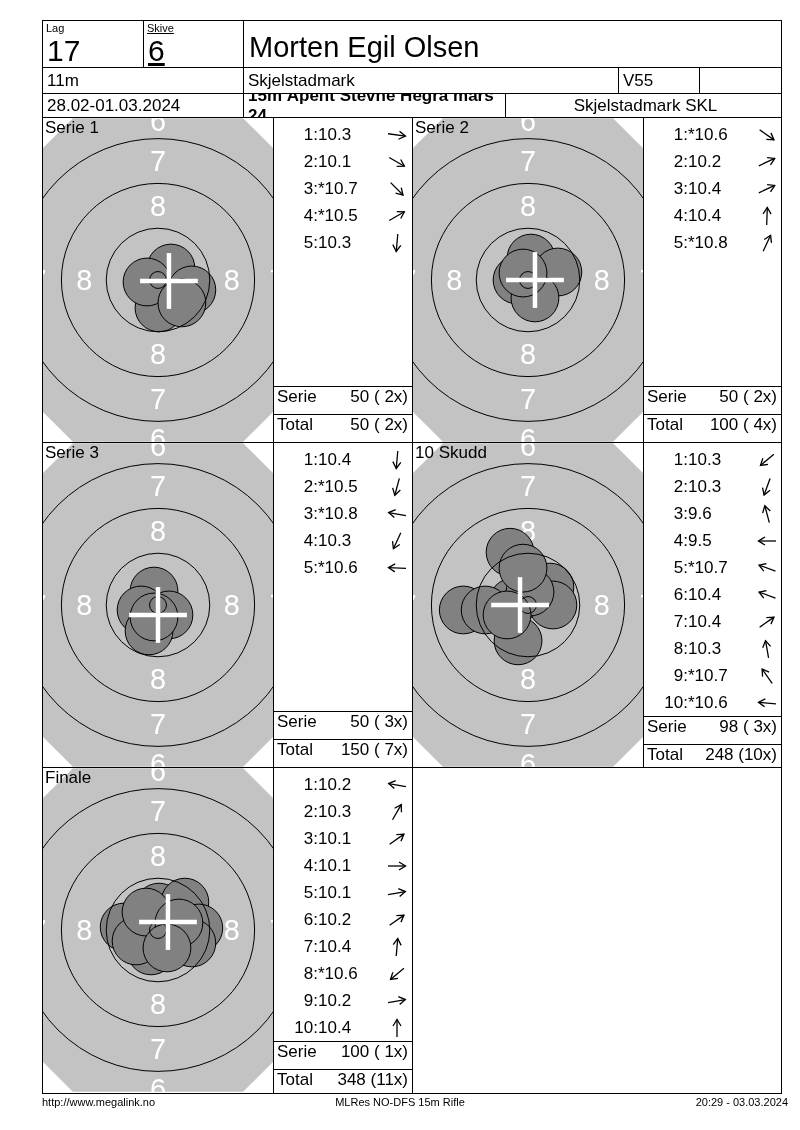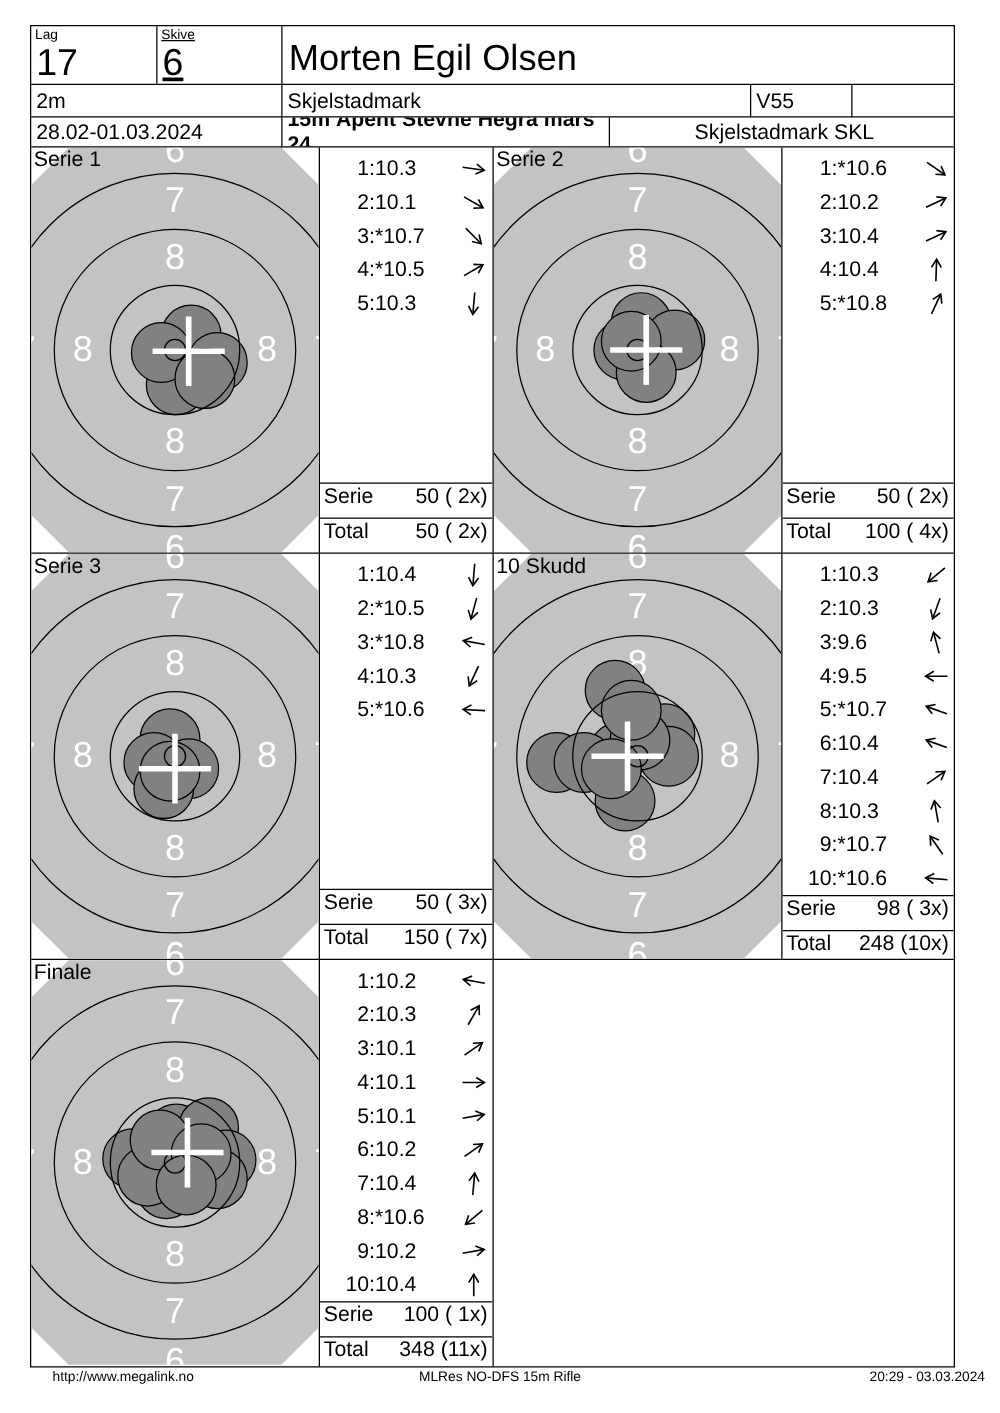--- a/index.html
+++ b/index.html
@@ -1,21 +1,21 @@
 <!DOCTYPE html>
 <html><head>
 <meta charset="utf-8">
 <style>
   html,body{margin:0;padding:0;}
   body{
     width:800px;height:1130px;background:#fff;position:relative;
     font-family:"Liberation Sans","DejaVu Sans",sans-serif;color:#000;
     -webkit-font-smoothing:antialiased;
   }
-  #sheet{position:absolute;left:24px;top:20px;width:738px;height:1072px;
+  #sheet{position:absolute;left:42px;top:20px;width:738px;height:1072px;
     border:1px solid #000;box-sizing:content-box;}
   .cell{position:absolute;box-sizing:border-box;overflow:hidden;}
   .br{border-right:1px solid #000;}
   .bb{border-bottom:1px solid #000;}
   .tinylabel{font-size:11px;line-height:12px;padding:1px 0 0 3px;}
   .bigval{font-size:30px;line-height:30px;padding:2px 0 0 4px;}
   .rowtxt{font-size:17px;display:flex;align-items:center;padding-left:4px;}
   .namecell{font-size:29px;display:flex;align-items:flex-end;padding:0 0 3px 5px;}
   .targetlabel{position:absolute;left:2px;top:0;font-size:17px;line-height:19px;z-index:3;}
   .scorecell{display:flex;flex-direction:column;}
@@ -43,21 +43,21 @@
   </div>
   <div class="cell br bb" style="left:101px;top:0;width:100px;height:47px;text-decoration:underline;">
     <div class="tinylabel">Skive</div>
     <div class="bigval">6</div>
   </div>
   <div class="cell bb namecell" style="left:201px;top:0;width:537px;height:47px;">
     <span>Morten Egil Olsen</span>
   </div>
 
   <div class="cell br bb rowtxt" style="left:0;top:47px;width:201px;height:26px;">
-    <span>2m</span>
+    <span>11m</span>
   </div>
   <div class="cell br bb rowtxt" style="left:201px;top:47px;width:375px;height:26px;">
     <span>Skjelstadmark</span>
   </div>
   <div class="cell br bb rowtxt" style="left:576px;top:47px;width:81px;height:26px;">
     <span>V55</span>
   </div>
   <div class="cell bb rowtxt" style="left:657px;top:47px;width:81px;height:26px;"></div>
 
   <div class="cell br bb rowtxt" style="left:0;top:73px;width:201px;height:24px;">

